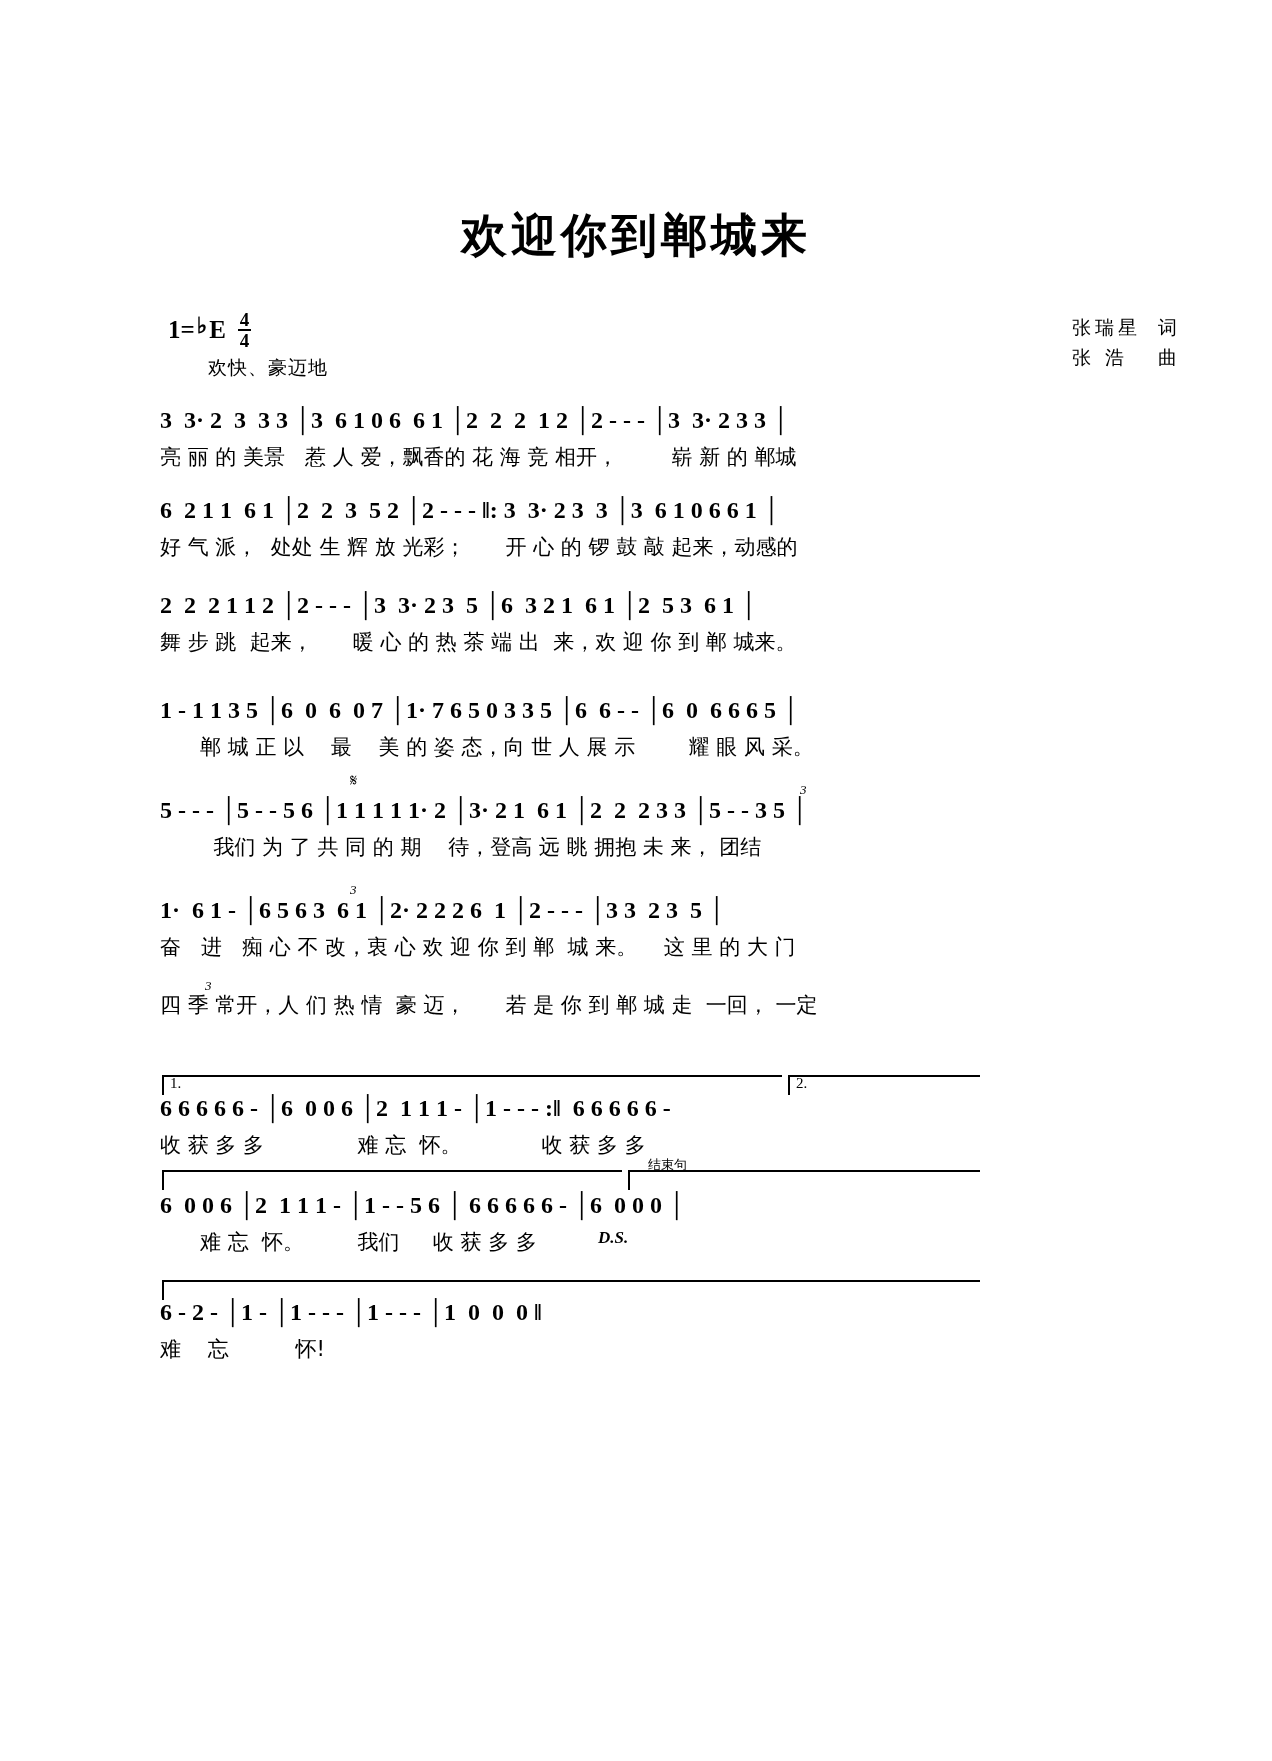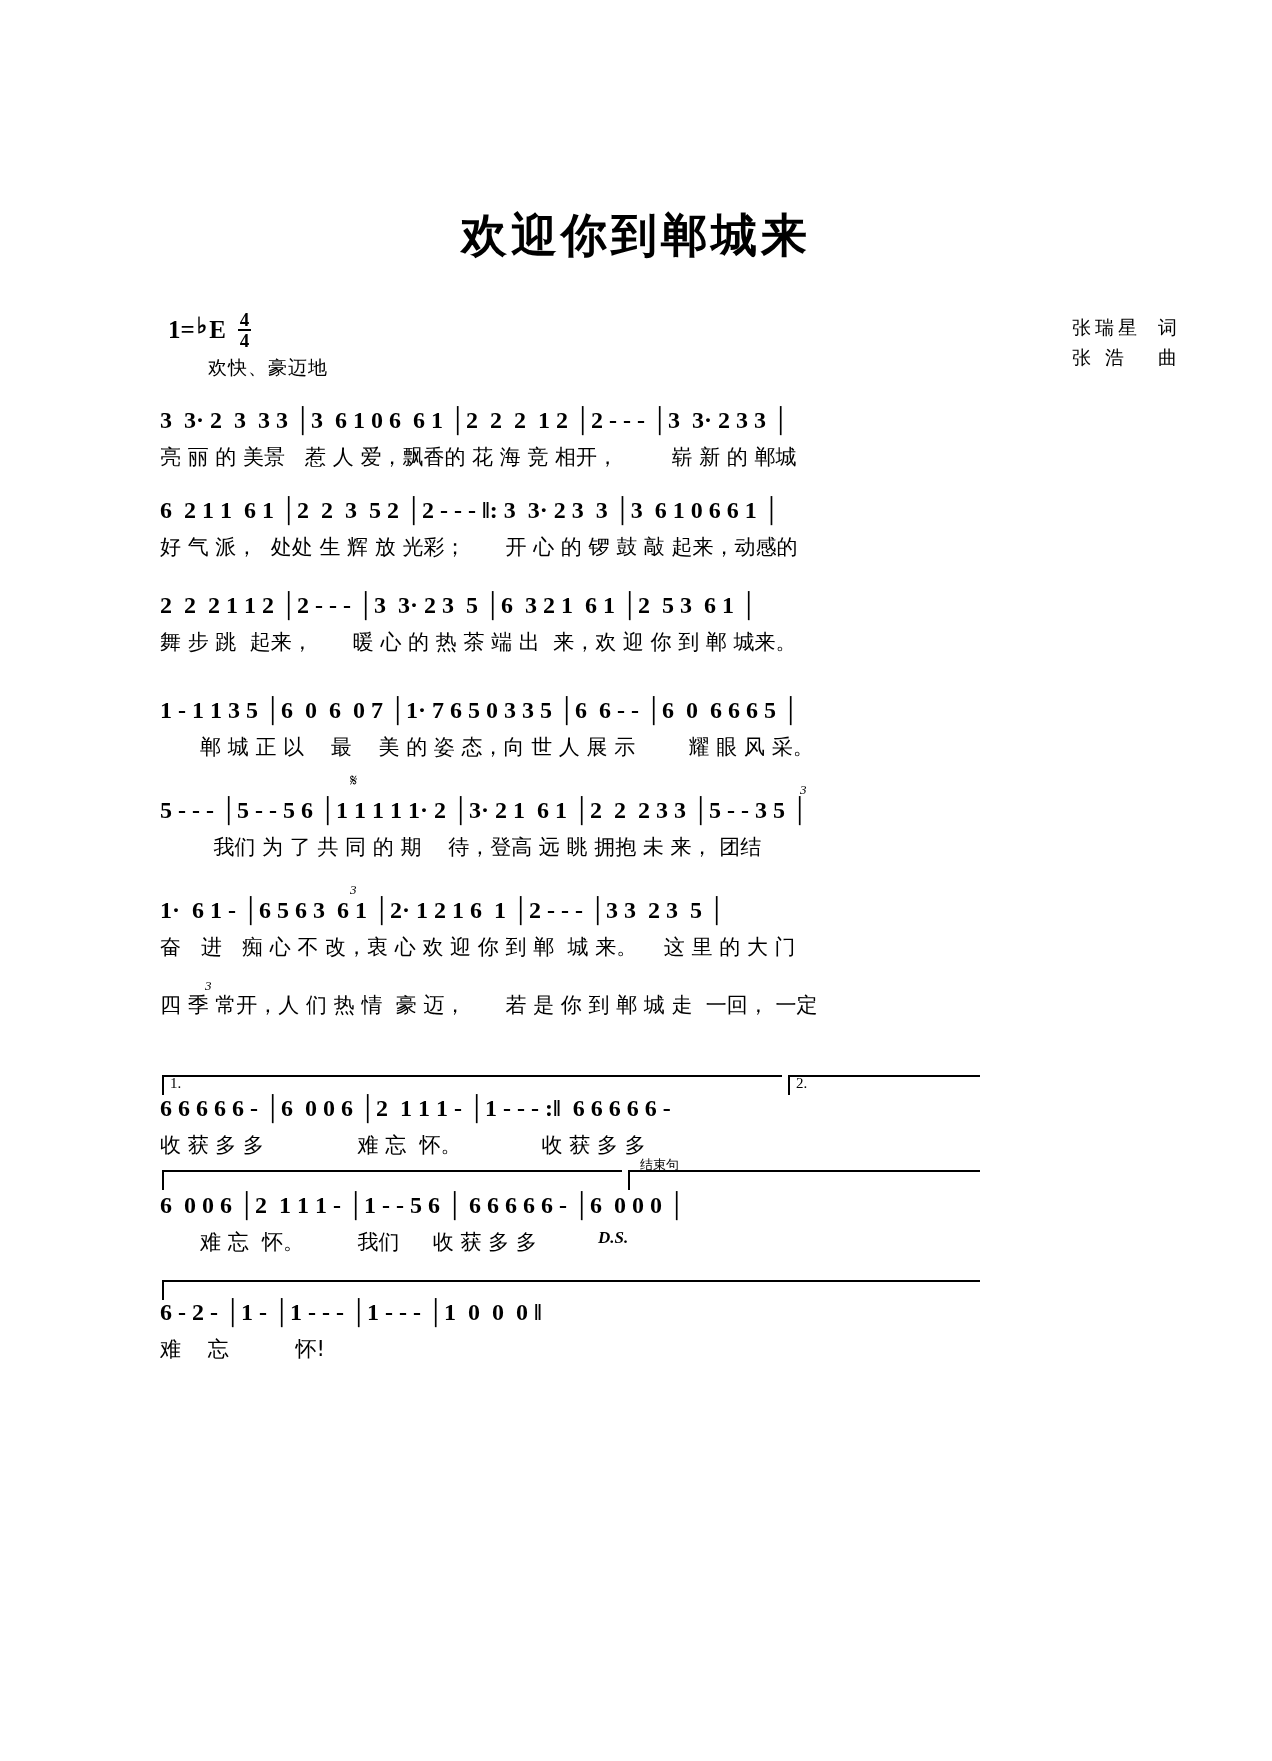--- a/index.html
+++ b/index.html
@@ -122,21 +122,21 @@
   <div class="trip" style="left:800px;top:782px;">3</div>
 
   <div class="system" style="top:790px;">
     <div class="notes">5 - - - │5 - - 5 6 │1 1 1 1 1· 2 │3· 2 1  6 1 │2  2  2 3 3 │5 - - 3 5 │</div>
     <div class="lyrics">        我们 为 了 共 同 的 期    待，登高 远 眺 拥抱 未 来， 团结</div>
   </div>
 
   <div class="trip" style="left:350px;top:882px;">3</div>
 
   <div class="system" style="top:890px;">
-    <div class="notes">1·  6 1 - │6 5 6 3  6 1 │2· 1 2 1 6  1 │2 - - - │3 3  2 3  5 │</div>
+    <div class="notes">1·  6 1 - │6 5 6 3  6 1 │2· 2 2 2 6  1 │2 - - - │3 3  2 3  5 │</div>
     <div class="lyrics">奋   进   痴 心 不 改，衷 心 欢 迎 你 到 郸  城 来。    这 里 的 大 门</div>
   </div>
 
   <div class="trip" style="left:205px;top:978px;">3</div>
 
   <div class="system" style="top:988px;">
     <div class="lyrics">四 季 常开，人 们 热 情  豪 迈，      若 是 你 到 郸 城 走  一回， 一定</div>
   </div>
 
   <div class="ending" style="left:162px;top:1075px;width:620px;">
@@ -146,21 +146,21 @@
     <span class="lbl">2.</span>
   </div>
 
   <div class="system" style="top:1088px;">
     <div class="notes">6 6 6 6 6 - │6  0 0 6 │2  1 1 1 - │1 - - - :‖  6 6 6 6 6 -</div>
     <div class="lyrics">收 获 多 多              难 忘  怀。            收 获 多 多</div>
   </div>
 
   <div class="ending" style="left:162px;top:1170px;width:460px;"></div>
   <div class="ending" style="left:628px;top:1170px;width:352px;">
-    <span class="codalbl" style="left:12px;top:-16px;">结束句</span>
+    <span class="codalbl" style="left:20px;top:-16px;">结束句</span>
   </div>
 
   <div class="system" style="top:1185px;">
     <div class="notes">6  0 0 6 │2  1 1 1 - │1 - - 5 6 │ 6 6 6 6 6 - │6  0 0 0 │</div>
     <div class="lyrics">      难 忘  怀。        我们     收 获 多 多</div>
   </div>
 
   <div class="ds" style="left:598px;top:1228px;">D.S.</div>
 
   <div class="ending" style="left:162px;top:1280px;width:818px;"></div>

